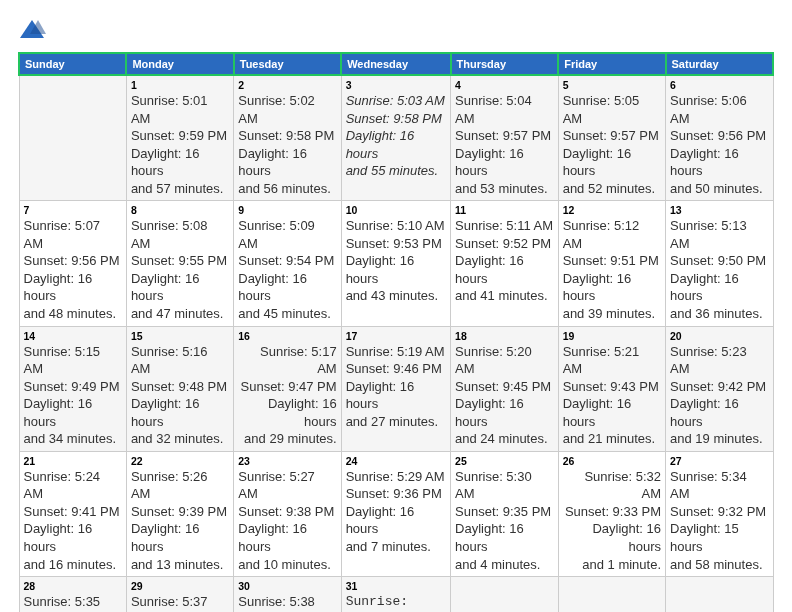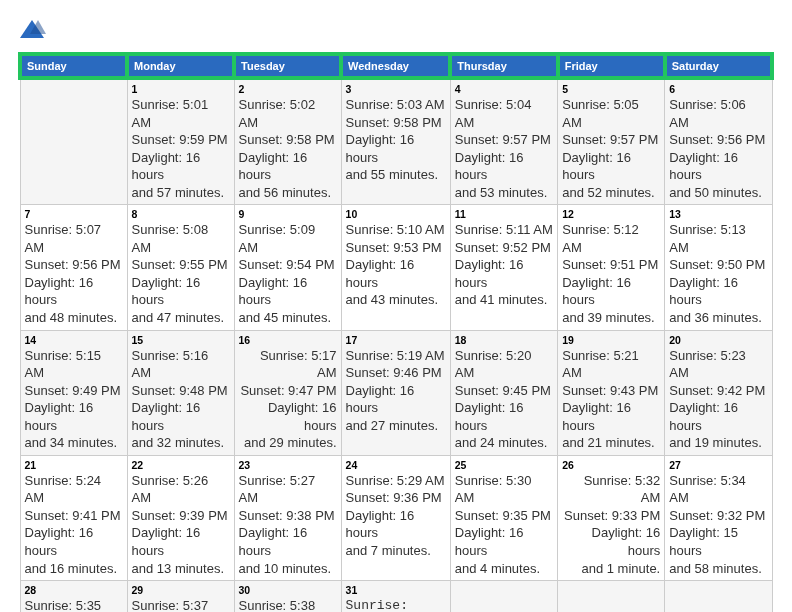--- a/index.html
+++ b/index.html
@@ -66,21 +66,21 @@
       width: 100%;
       font-size: 9.5px;
     }
     .calendar th {
       background: #2a6abf;
       color: #fff;
       text-align: left;
       padding: 4px 5px;
       font-size: 11px;
       font-weight: bold;
-      border: 4px solid #22c55e;
+      border: 2px solid #22c55e;
     }
     .calendar td {
       border: 1px solid #ccc;
       vertical-align: top;
       padding: 3px 4px;
       width: 113px;
       min-height: 80px;
       height: 86px;
     }
     .day-num {
@@ -145,21 +145,21 @@
           </td>
           <td>
             <div class="day-num">2</div>
             <div class="day-info" style="white-space: pre-line;">Sunrise: 5:02 AM
 Sunset: 9:58 PM
 Daylight: 16 hours
 and 56 minutes.</div>
           </td>
           <td>
             <div class="day-num">3</div>
-            <div class="day-info" style="white-space: pre-line;">Sunrise: 5:03 AM
+            <div class="day-info" style="white-space: pre-line; font-style: italic;">Sunrise: 5:03 AM
 Sunset: 9:58 PM
 Daylight: 16 hours
 and 55 minutes.</div>
           </td>
           <td>
             <div class="day-num">4</div>
             <div class="day-info" style="white-space: pre-line;">Sunrise: 5:04 AM
 Sunset: 9:57 PM
 Daylight: 16 hours
 and 53 minutes.</div>

